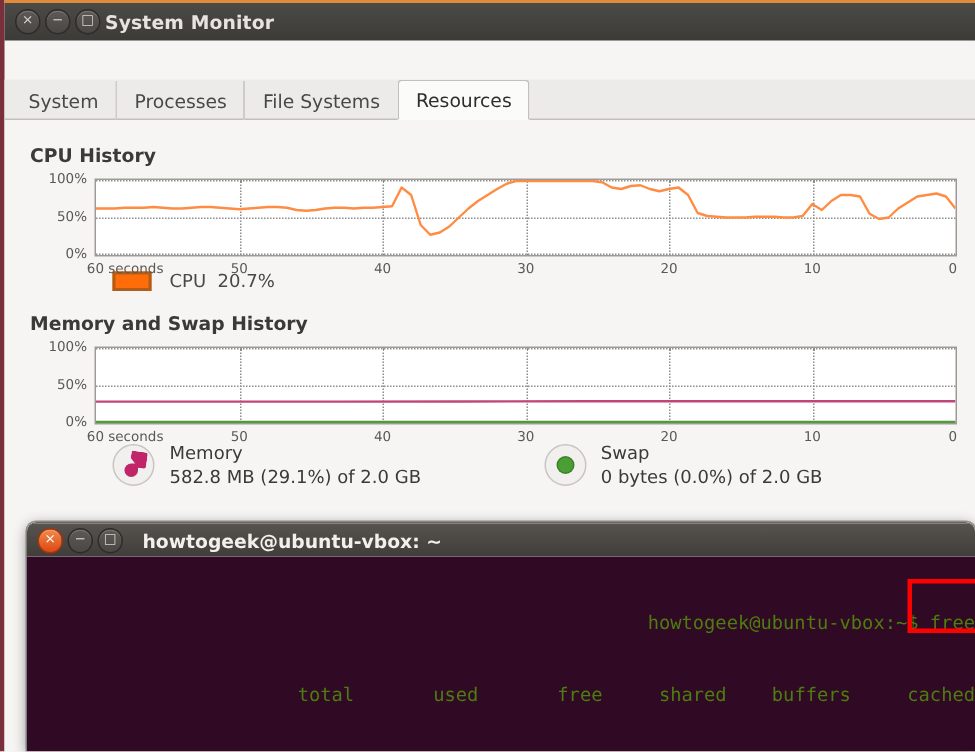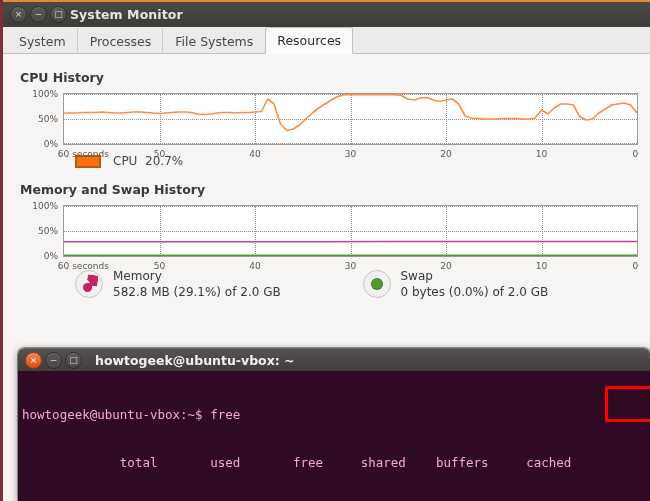--- a/index.html
+++ b/index.html
@@ -45,20 +45,21 @@
     margin-left:3px;letter-spacing:.1px;
   }
 
   
   #tabbar{
     height:27px;background:#edebe9;
     border-bottom:1px solid #c3bfbb;
     display:flex;align-items:flex-end;
     padding-left:4px;box-sizing:border-box;
     position:relative;
+    margin-top:26px;
   }
   .tab{
     font-size:12.5px;color:#4a4845;
     padding:5px 11px 5px 11px;
     border:1px solid transparent;
     border-bottom:none;
     line-height:15px;
     cursor:default;
     position:relative;top:1px;
   }
@@ -168,24 +169,25 @@
     border-radius:6px 6px 0 0;
     border-top:1px solid #6a6661;
   }
   #term-title{
     color:#f2efec;font-size:12.5px;font-weight:bold;margin-left:13px;
   }
   #term-body{
     background:#300a24;height:130px;
     padding:4px 0 0 4px;box-sizing:border-box;
     font-family:"DejaVu Sans Mono","Liberation Mono",monospace;
-    font-size:12.5px;color:#f9a8d4;
+    font-size:12.5px;color:#4d7c0f;
     white-space:pre;position:relative;
     line-height:16px;
     letter-spacing:0px;
+    text-align:right;
   }
   .term-line{white-space:pre;}
   #highlight-box{
     position:absolute;
     left:587px;top:15px;width:61px;height:36px;
     border:3px solid #ff0000;
     box-sizing:border-box;
     pointer-events:none;
   }
 </style>

